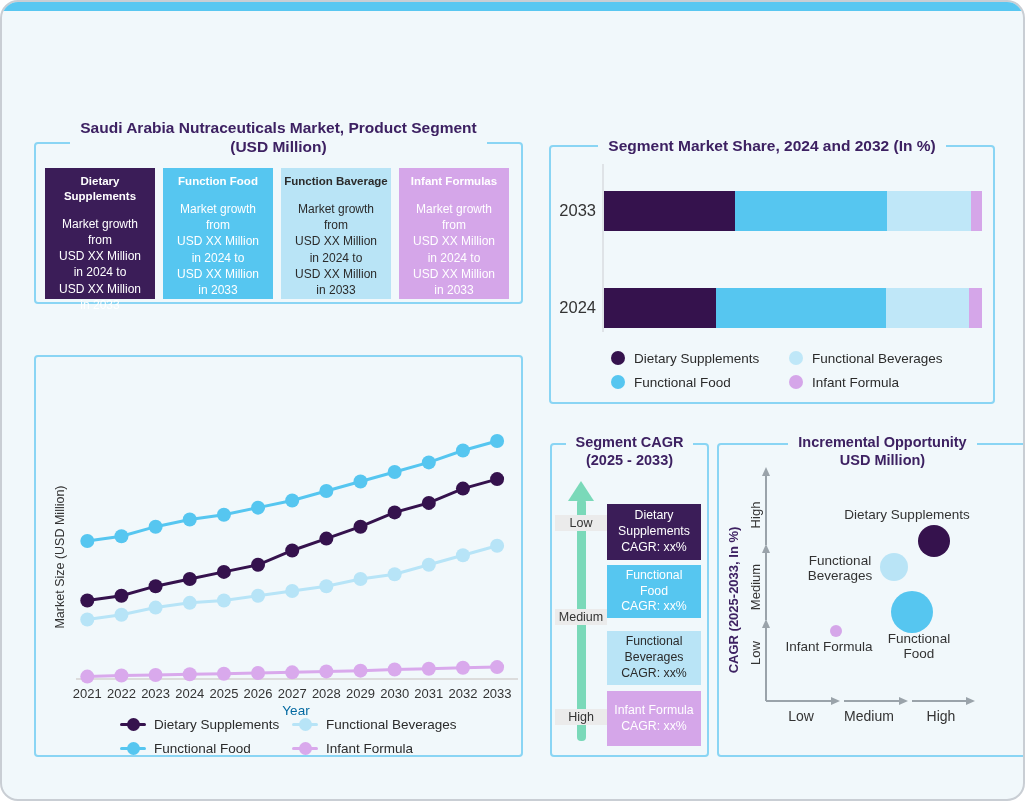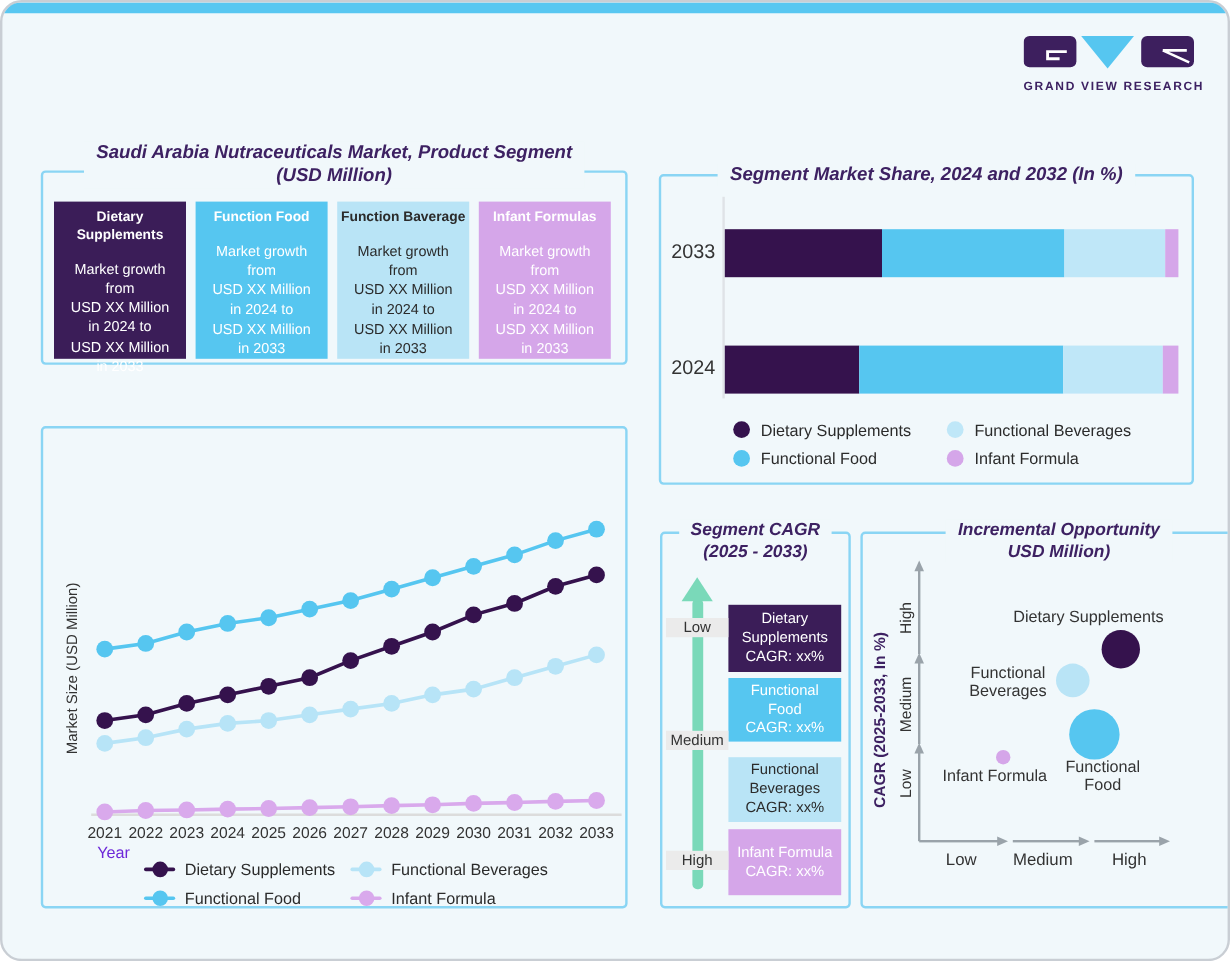--- a/index.html
+++ b/index.html
@@ -8,21 +8,21 @@
   .top-strip{position:absolute;top:0;left:0;right:0;height:9px;border-radius:16px 16px 0 0;}
 
   
   .logo{position:absolute;top:28px;right:28px;width:142px;text-align:center;}
   .logo-text{margin-top:4px;font-size:10px;font-weight:bold;letter-spacing:1.4px;color:#3d2162;white-space:nowrap;}
 
   
   .panel{position:absolute;border:2px solid #8ad5f4;border-radius:4px;box-sizing:border-box;}
   .ptitle{position:absolute;left:0;right:0;margin:0 auto;width:fit-content;max-width:96%;padding:0 10px;
           background:#f1f8fb;color:#3d2162;font-weight:bold;font-size:15.5px;line-height:1.25;
-          text-align:center;white-space:pre-line;z-index:3;font-style:italic;}
+          text-align:center;white-space:pre-line;z-index:3;}
   .p1{left:32px;top:140px;width:489px;height:162px;}
   .p2{left:547px;top:143px;width:446px;height:259px;}
   .p3{left:32px;top:353px;width:489px;height:402px;}
   .p4{left:548px;top:441px;width:159px;height:314px;}
   .p5{left:715px;top:441px;width:331px;height:314px;}
   .p1 .ptitle{top:-26px;}
   .p2 .ptitle,.p3 .ptitle{top:-11px;}
   .p4 .ptitle,.p5 .ptitle{top:-12px;font-size:14.5px;}
 
   
@@ -44,21 +44,21 @@
   .linemark{position:relative;width:26px;height:14px;margin-right:8px;flex:0 0 auto;}
   .linemark .bar{position:absolute;left:0;right:0;top:5.5px;height:3px;border-radius:2px;}
   .linemark .pt{position:absolute;left:6.5px;top:0.5px;width:13px;height:13px;border-radius:50%;}
   #p2-legend{left:60px;top:202px;grid-template-columns:178px auto;}
   #p3-legend{left:84px;top:358px;grid-template-columns:172px auto;}
 
   
   .ylab{position:absolute;left:24px;top:200px;transform:translate(-50%,-50%) rotate(-90deg);
         font-size:12.5px;color:#333;white-space:nowrap;}
   #p3-svg{position:absolute;left:0;top:0;}
-  .xlab{position:absolute;left:45px;width:430px;top:346px;font-size:13.5px;color:#6d28d9;}
+  .xlab{position:absolute;left:45px;width:430px;top:346px;text-align:center;font-size:13.5px;color:#0369a1;}
 
   
   .arrow-shaft{position:absolute;left:25px;top:54px;width:9px;height:242px;border-radius:4px;}
   .arrow-head{position:absolute;left:16px;top:36px;width:0;height:0;
               border-left:13px solid transparent;border-right:13px solid transparent;}
   .cagr-axis-label{position:absolute;left:3px;width:52px;text-align:center;font-size:12.5px;color:#333;
                    background:#ebebeb;padding:1px 0;z-index:2;}
   .cagr-box{position:absolute;left:55px;width:94px;box-sizing:border-box;text-align:center;
             display:flex;flex-direction:column;justify-content:center;font-size:12.3px;line-height:1.3;}
   .cagr-box .nm{white-space:pre-line;}
@@ -78,30 +78,20 @@
   .bubble{position:absolute;border-radius:50%;}
   .blabel{position:absolute;transform:translate(-50%,-50%);font-size:13.5px;color:#333;
           text-align:center;white-space:pre-line;line-height:1.1;}
 </style>
 </head>
 <body>
 
 <div class="page">
   <div class="top-strip" style="background: rgb(88, 199, 241);"></div>
 
-  <div class="logo">
-    <svg width="142" height="28" viewBox="0 0 142 28">
-      <rect x="0" y="0" width="44" height="26" rx="5" fill="#3d1f5e"></rect>
-      <path d="M36 13 H20 V19 H30" stroke="#ffffff" stroke-width="2.4" fill="none"></path>
-      <polygon points="48,0 92,0 70,27" fill="#56c6f0"></polygon>
-      <rect x="98" y="0" width="44" height="26" rx="5" fill="#3d1f5e"></rect>
-      <path d="M116 12 H136 M116 12 L138 22" stroke="#ffffff" stroke-width="2.2" fill="none"></path>
-    </svg>
-    <div class="logo-text">GRAND VIEW RESEARCH</div>
-  </div>
 
   <section class="panel p1">
     <span class="ptitle">Saudi Arabia Nutraceuticals Market, Product Segment
 (USD Million)</span>
     <div class="p1-boxes" id="p1-boxes">
         <div class="seg-box" style="background: rgb(59, 29, 88); color: rgb(255, 255, 255);">
           <div class="seg-box-title">Dietary
 Supplements</div>
           <div class="seg-box-body">Market growth
 from

